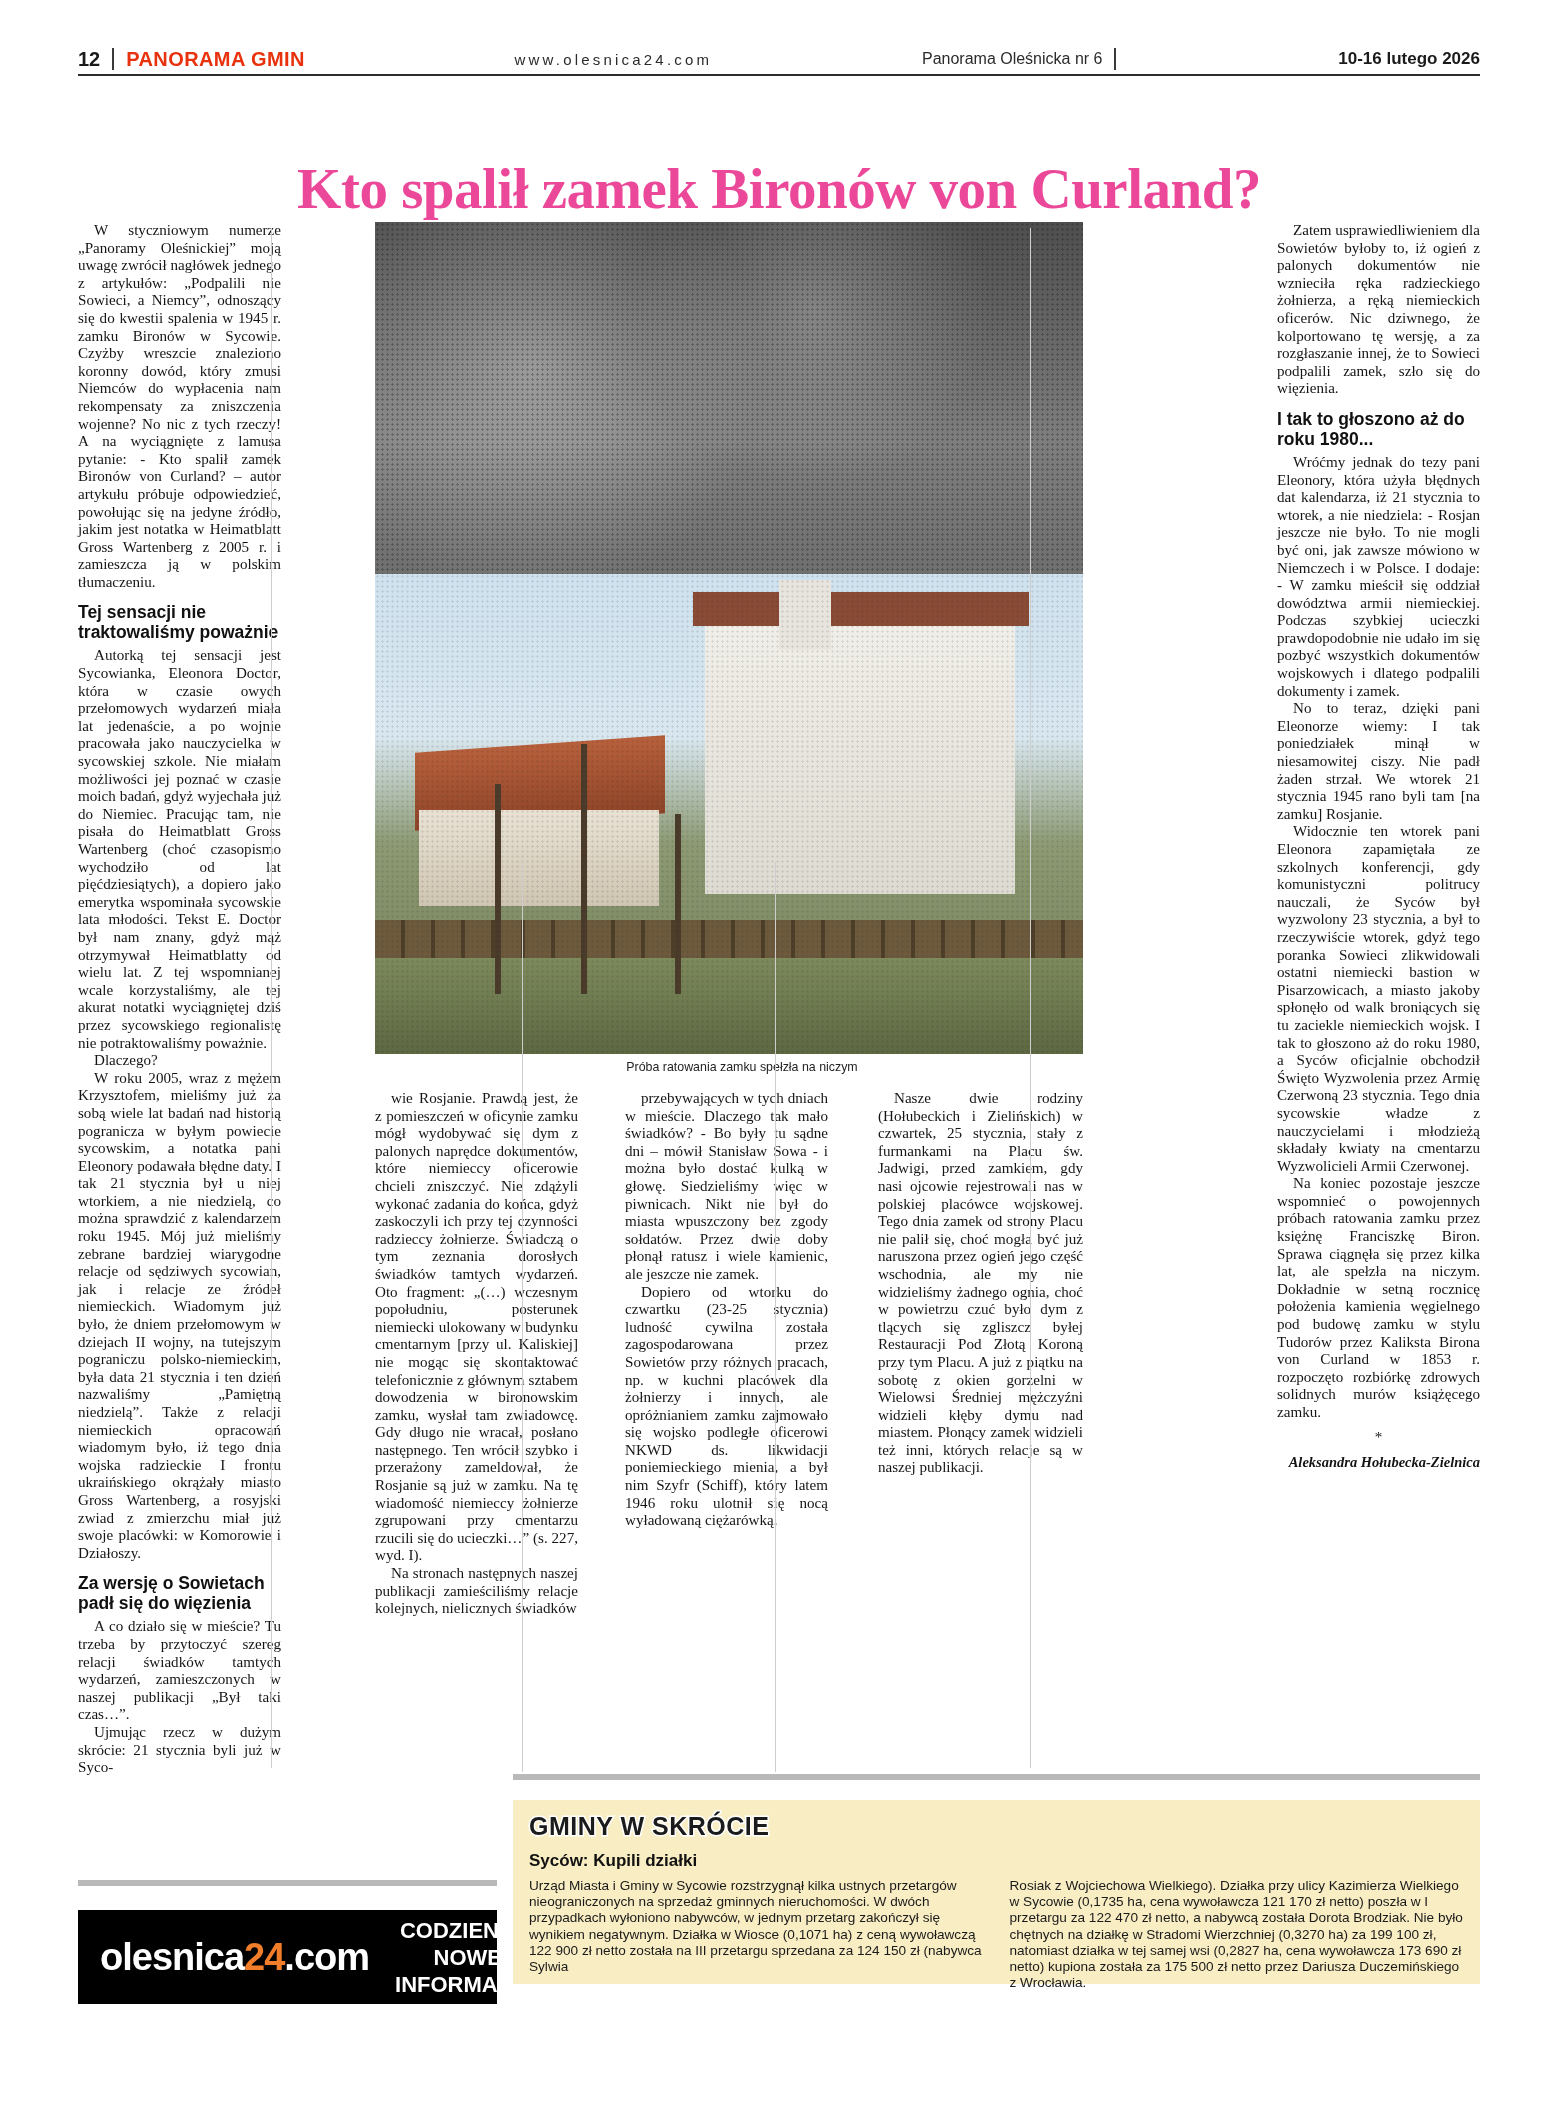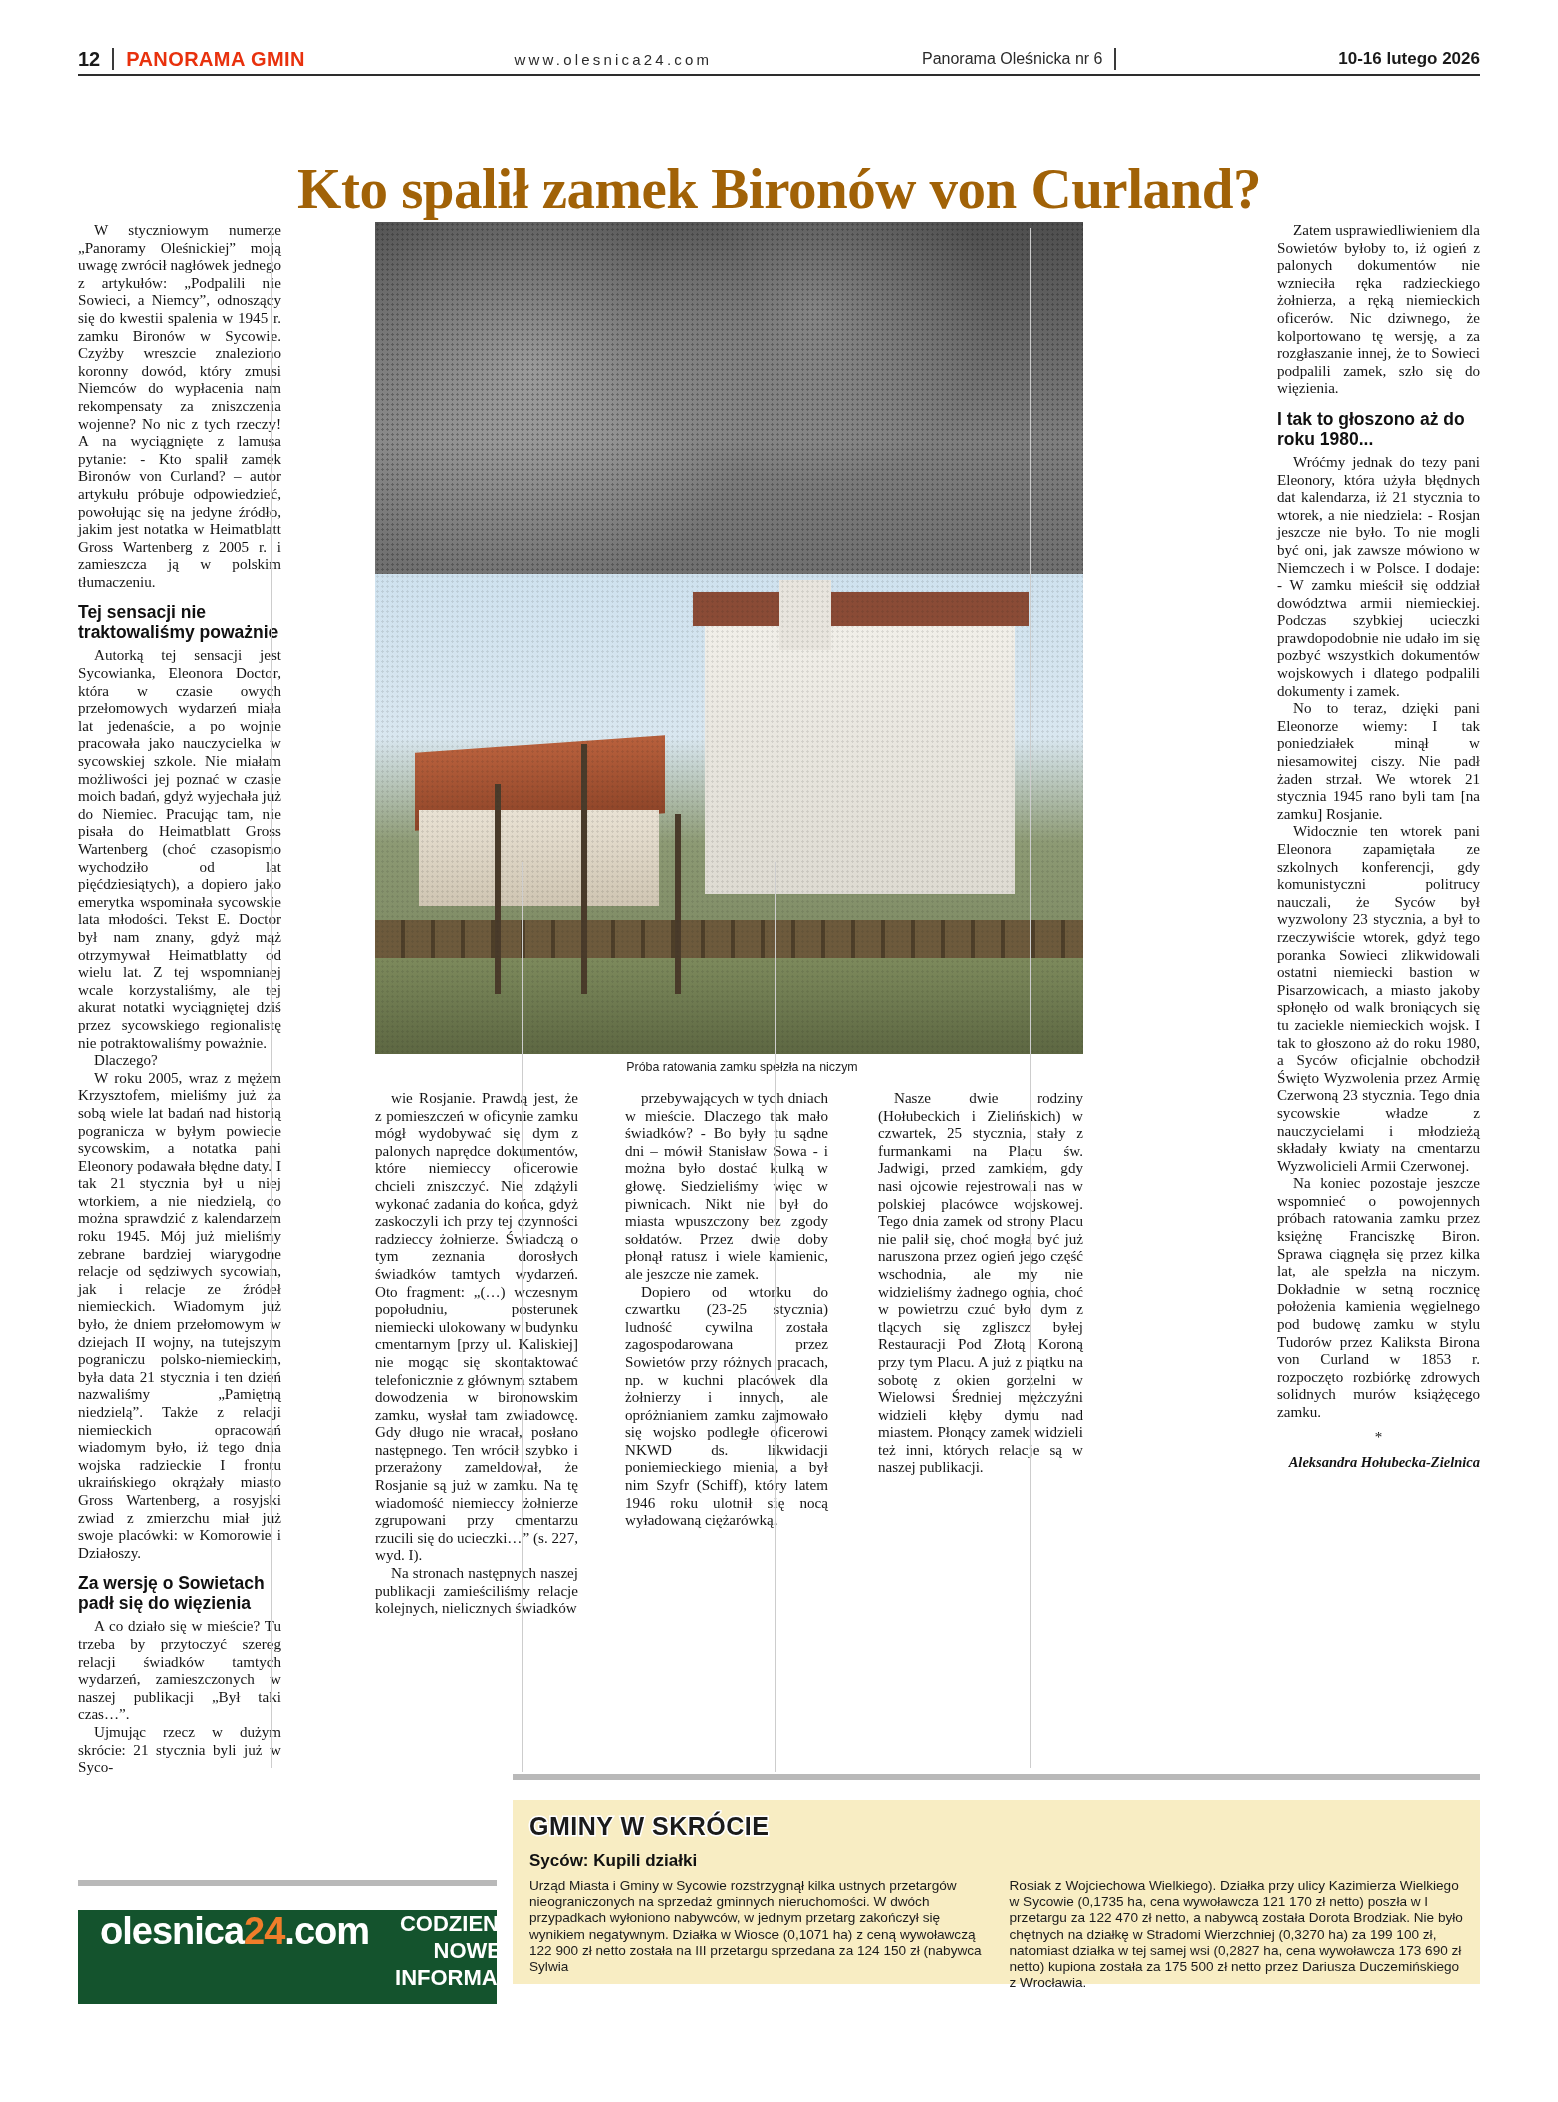--- a/index.html
+++ b/index.html
@@ -21,21 +21,21 @@
   .dateline{font-family:"Liberation Sans",sans-serif;font-weight:bold;font-size:17px;color:#1a1a1a;}
   .mast-rule{position:absolute;left:78px;top:74px;width:1402px;height:2px;background:#2d2d2d;}
 
   
   .kicker{position:absolute;left:78px;top:84px;width:1402px;height:26px;background:#1a4fa3;}
   .kicker span{font-family:"Liberation Sans",sans-serif;font-weight:bold;font-size:17px;color:#fff;
     letter-spacing:.6px;line-height:26px;margin-left:10px;display:inline-block;}
 
   
   .headline{position:absolute;left:78px;top:118px;width:1402px;
-    font-family:"Liberation Serif",serif;font-weight:bold;font-size:57px;color:#a16207;
+    font-family:"Liberation Serif",serif;font-weight:bold;font-size:57px;color:#ec4899;
     text-align:center;letter-spacing:-.5px;}
 
   
   .cols{position:absolute;left:78px;top:222px;width:1402px;}
   .col{position:absolute;top:0;width:203px;
     font-size:15.1px;line-height:17.6px;color:#141414;text-align:justify;
     hyphens:auto;}
   .col p{margin:0;text-indent:16px;}
   .sub{font-family:"Liberation Sans",sans-serif;font-weight:bold;font-size:17.5px;
     line-height:20px;color:#111;margin:11px 0 5px 0;text-indent:0;text-align:left;}
@@ -56,22 +56,22 @@
   .mcol{position:absolute;top:0;width:203px;font-size:15.1px;line-height:17.6px;
     color:#141414;text-align:justify;hyphens:auto;}
   .mcol p{margin:0;text-indent:16px;}
   .m1{left:0;} .m2{left:252px;} .m3{left:505px;}
 
   .sig{text-align:right;font-style:italic;font-weight:bold;font-size:14.5px;margin-top:8px;}
   .starsep{text-align:center;margin:7px 0 5px 0;font-size:15px;}
 
   
   .botrule{position:absolute;background:#b9b9b9;height:6px;}
-  .ad{position:absolute;left:78px;top:1910px;width:419px;height:94px;background:#14532d;
-    display:flex;align-items:flex-start;}
+  .ad{position:absolute;left:78px;top:1910px;width:419px;height:94px;background:#000000;
+    display:flex;align-items:center;}
   .adlogo{font-family:"Liberation Sans",sans-serif;font-weight:bold;font-size:38px;color:#fff;
     margin-left:22px;letter-spacing:-1px;}
   .adlogo .num{color:#f07d2a;}
   .adtxt{font-family:"Liberation Sans",sans-serif;font-weight:bold;font-size:22px;color:#fff;
     line-height:27px;text-align:center;margin-left:26px;}
 
   .brief{position:absolute;left:513px;top:1800px;width:967px;height:184px;background:#f8edc3;}
   .brief-title{font-family:"Liberation Sans",sans-serif;font-weight:bold;font-size:25px;
     color:#1b1b1b;letter-spacing:.5px;margin:12px 0 0 16px;
     -webkit-text-stroke:3px #ffffff;paint-order:stroke fill;}

